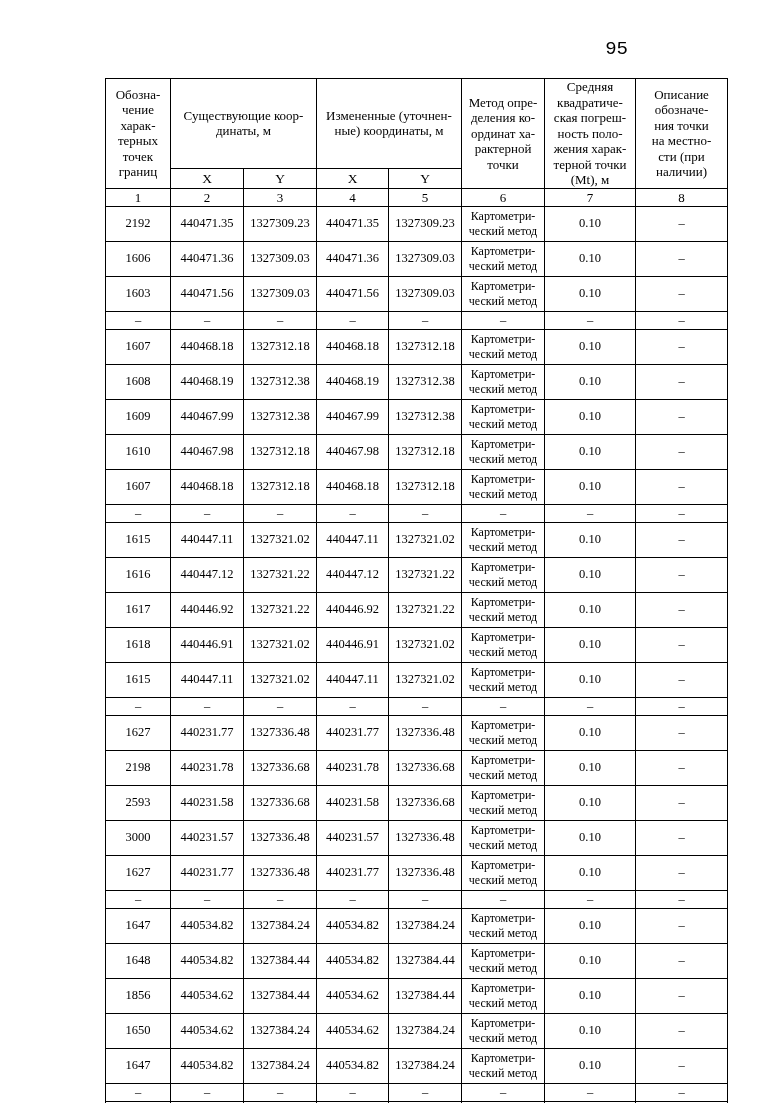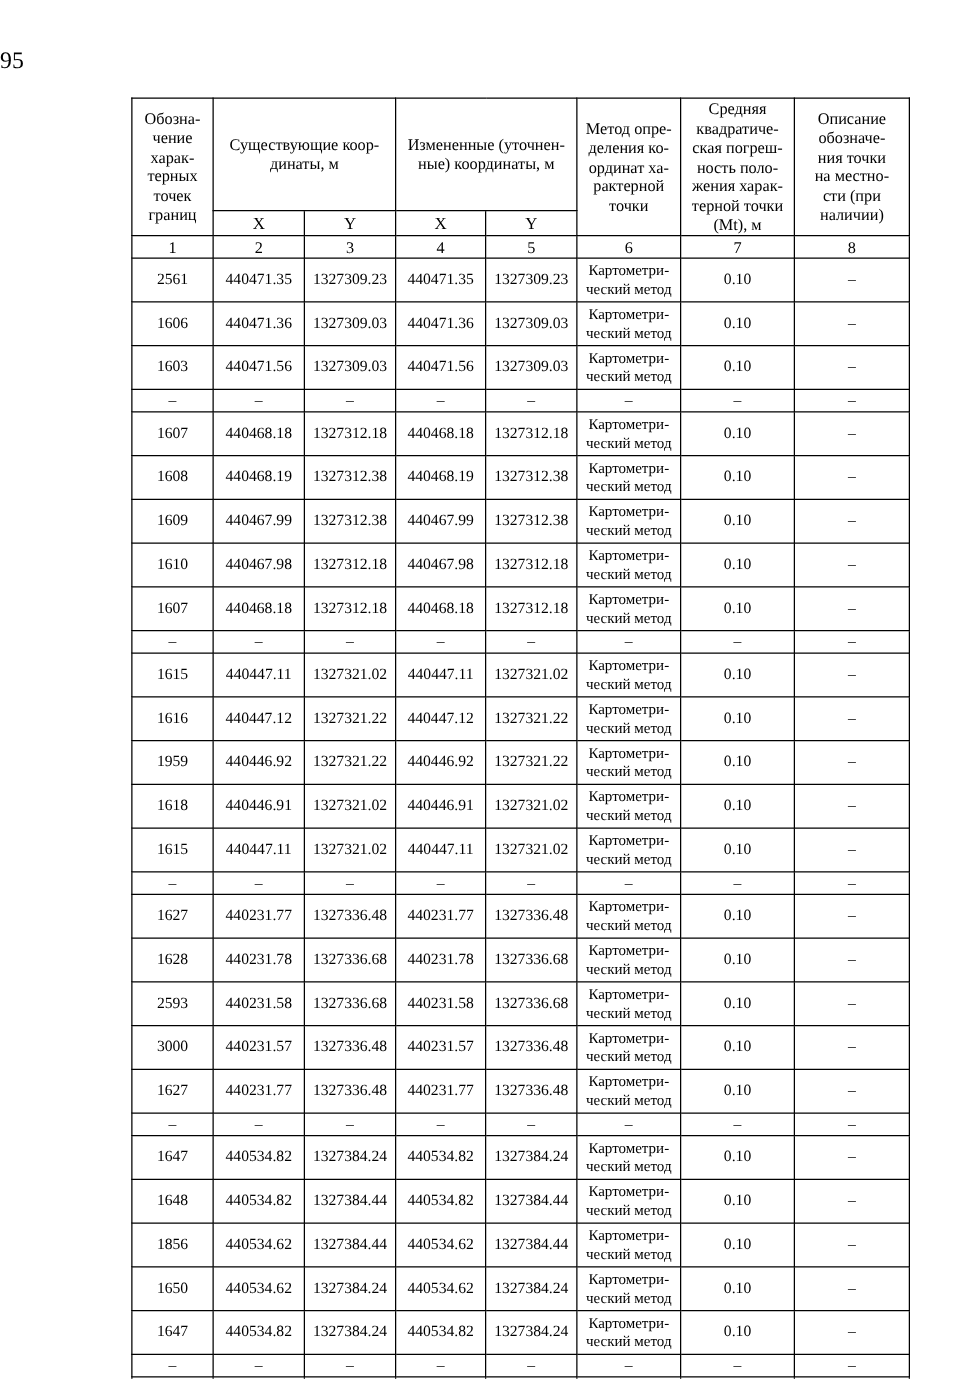--- a/index.html
+++ b/index.html
@@ -19,23 +19,24 @@
     width: 780px;
     height: 1103px;
     position: relative;
     box-sizing: border-box;
   }
   .page-number {
     position: absolute;
     top: 38px;
     left: 0;
     width: 628px;
-    text-align: left;
+    text-align: right;
     font-size: 19px;
     line-height: 22px;
+    font-family: Liberation Mono, monospace;
   }
   .table-wrap {
     position: absolute;
     top: 78px;
     left: 105px;
     width: 622px;
   }
   table.coords {
     border-collapse: collapse;
     width: 622px;
@@ -130,21 +131,21 @@
           <td class="num-cell">3</td>
           <td class="num-cell">4</td>
           <td class="num-cell">5</td>
           <td class="num-cell">6</td>
           <td class="num-cell">7</td>
           <td class="num-cell">8</td>
         </tr>
       </thead>
       <tbody id="table-body">
           <tr class="data-row">
-            <td>2561</td>
+            <td>2192</td>
             <td>440471.35</td>
             <td>1327309.23</td>
             <td>440471.35</td>
             <td>1327309.23</td>
             <td class="method">Картометри-<br>ческий метод</td>
             <td>0.10</td>
             <td>–</td>
           </tr>
           <tr class="data-row">
             <td>1606</td>
@@ -250,21 +251,21 @@
             <td>1616</td>
             <td>440447.12</td>
             <td>1327321.22</td>
             <td>440447.12</td>
             <td>1327321.22</td>
             <td class="method">Картометри-<br>ческий метод</td>
             <td>0.10</td>
             <td>–</td>
           </tr>
           <tr class="data-row">
-            <td>1959</td>
+            <td>1617</td>
             <td>440446.92</td>
             <td>1327321.22</td>
             <td>440446.92</td>
             <td>1327321.22</td>
             <td class="method">Картометри-<br>ческий метод</td>
             <td>0.10</td>
             <td>–</td>
           </tr>
           <tr class="data-row">
             <td>1618</td>
@@ -300,21 +301,21 @@
             <td>1627</td>
             <td>440231.77</td>
             <td>1327336.48</td>
             <td>440231.77</td>
             <td>1327336.48</td>
             <td class="method">Картометри-<br>ческий метод</td>
             <td>0.10</td>
             <td>–</td>
           </tr>
           <tr class="data-row">
-            <td>1628</td>
+            <td>2198</td>
             <td>440231.78</td>
             <td>1327336.68</td>
             <td>440231.78</td>
             <td>1327336.68</td>
             <td class="method">Картометри-<br>ческий метод</td>
             <td>0.10</td>
             <td>–</td>
           </tr>
           <tr class="data-row">
             <td>2593</td>

